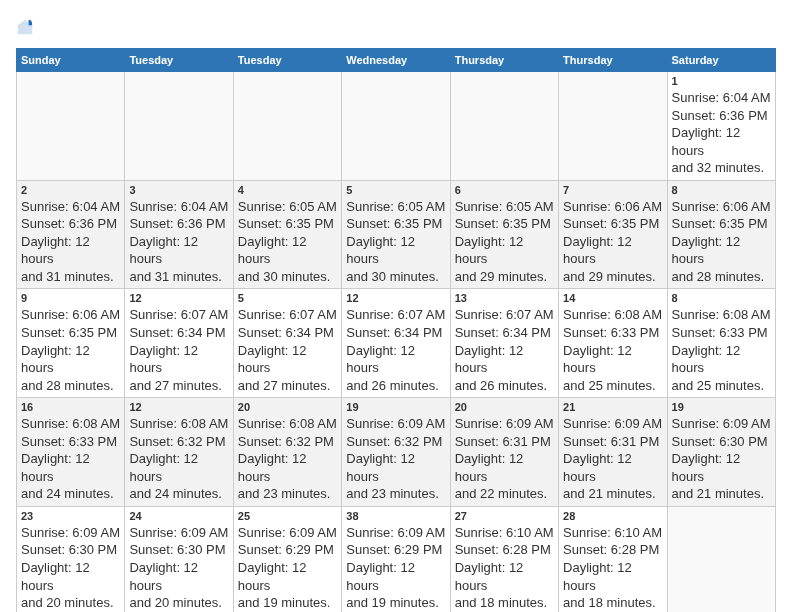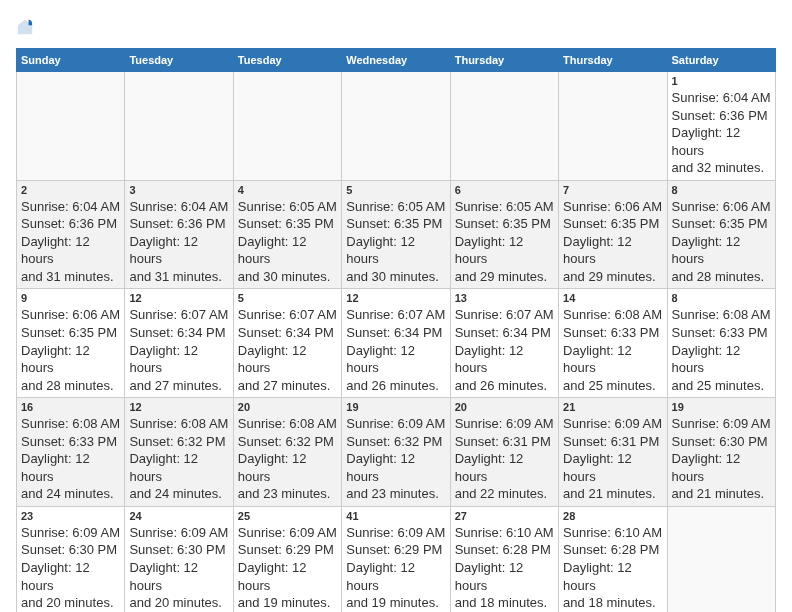--- a/index.html
+++ b/index.html
@@ -306,21 +306,21 @@
 and 20 minutes.</div>
           </td>
           <td>
             <div class="cell-date">25</div>
             <div class="cell-info" style="white-space: pre-line;">Sunrise: 6:09 AM
 Sunset: 6:29 PM
 Daylight: 12 hours
 and 19 minutes.</div>
           </td>
           <td>
-            <div class="cell-date">41</div>
+            <div class="cell-date">38</div>
             <div class="cell-info" style="white-space: pre-line;">Sunrise: 6:09 AM
 Sunset: 6:29 PM
 Daylight: 12 hours
 and 19 minutes.</div>
           </td>
           <td>
             <div class="cell-date">27</div>
             <div class="cell-info" style="white-space: pre-line;">Sunrise: 6:10 AM
 Sunset: 6:28 PM
 Daylight: 12 hours

